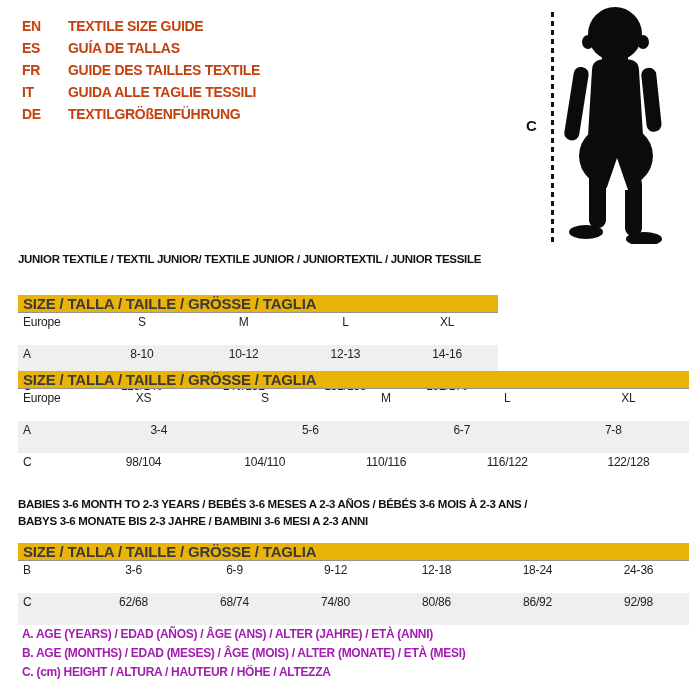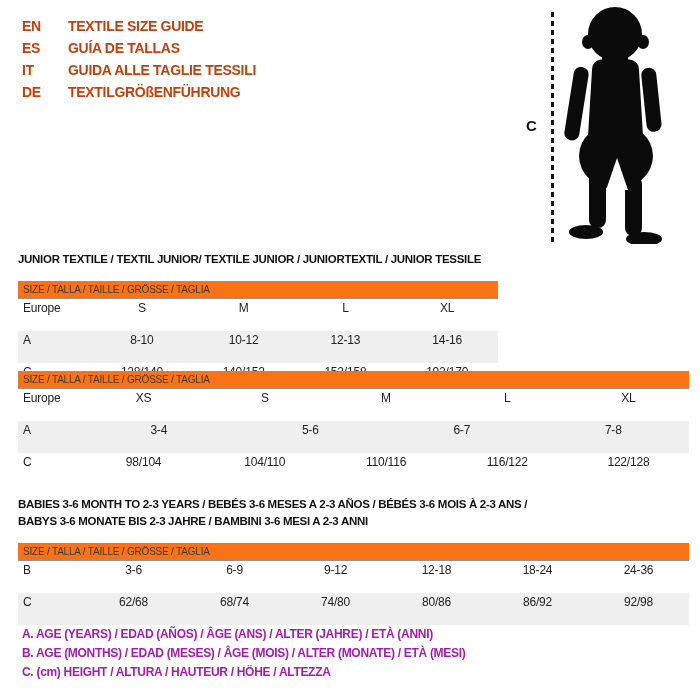--- a/index.html
+++ b/index.html
@@ -18,25 +18,25 @@
     background:repeating-linear-gradient(to bottom,#141414 0 5px,transparent 5px 9px)}
   .fig-label{position:absolute;left:526px;top:117px;font-size:15px;font-weight:bold;color:#111}
   .fig-svg{position:absolute;left:562px;top:4px}
   
   .size-section{position:absolute;left:18px}
   section[data-table="0"]{top:251px;width:480px}
   section[data-table="1"]{top:371px;width:671px}
   section[data-table="2"]{top:496px;width:671px}
   .tbl-title{font-weight:bold;font-size:11.5px;letter-spacing:-0.3px;
     white-space:nowrap;line-height:17px;color:#111}
-  section[data-table="0"] .tbl-title{margin-bottom:13px}
+  section[data-table="0"] .tbl-title{margin-bottom:27px}
   section[data-table="1"] .tbl-title{margin-bottom:15px}
   section[data-table="2"] .tbl-title{margin-bottom:13px}
-  .band{height:17px;line-height:17px;background:#f97316;border-bottom:1px solid #939393;
-    font-size:10px;font-weight:normal;color:#3a3a3a;padding-left:5px;letter-spacing:-0.2px}
+  .band{height:17px;line-height:17px;background:#eab308;border-bottom:1px solid #939393;
+    font-size:15px;font-weight:bold;color:#3a3a3a;padding-left:5px;letter-spacing:-0.2px}
   .trow{display:flex;height:32px;line-height:18px;font-size:12px;letter-spacing:-0.2px;color:#222}
   .trow.shaded{background:#efefef}
   .tlabel{padding-left:5px;flex:0 0 auto}
   section[data-table="0"] .tlabel{width:68px}
   section[data-table="1"] .tlabel,section[data-table="2"] .tlabel{width:60px}
   .tcell{flex:1 1 0;text-align:center}
   
   .footnotes{position:absolute;left:22px;top:625px}
   .footnote{font-weight:bold;font-size:12px;line-height:19px;letter-spacing:-0.3px;color:#a21caf}
 </style>
@@ -44,20 +44,24 @@
 <body>
 
 <div class="lang-list">
     <div class="lang-row">
       <span class="lang-code">EN</span>
       <span class="lang-title">TEXTILE SIZE GUIDE</span>
     </div>
     <div class="lang-row">
       <span class="lang-code">ES</span>
       <span class="lang-title">GUÍA DE TALLAS</span>
+    </div>
+    <div class="lang-row">
+      <span class="lang-code">FR</span>
+      <span class="lang-title">GUIDE DES TAILLES TEXTILE</span>
     </div>
     <div class="lang-row">
       <span class="lang-code">IT</span>
       <span class="lang-title">GUIDA ALLE TAGLIE TESSILI</span>
     </div>
     <div class="lang-row">
       <span class="lang-code">DE</span>
       <span class="lang-title">TEXTILGRÖßENFÜHRUNG</span>
     </div>
   </div>

